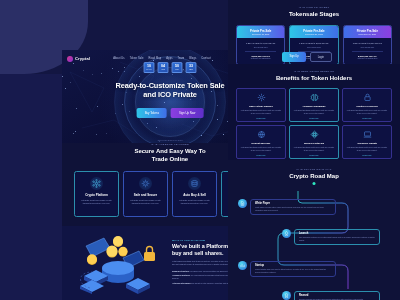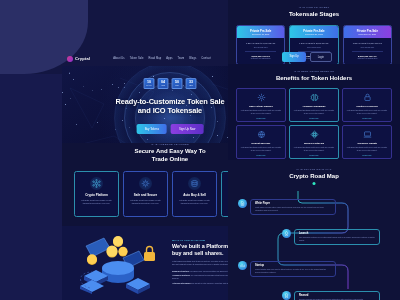--- a/index.html
+++ b/index.html
@@ -29,21 +29,21 @@
   .backdrop-right-upper{
     position:absolute; right:0; top:0; width:18px; height:14px;
     background:#171a4d;
   }
 
   
   .panel{ position:absolute; background:#0d1033; }
 
   
   .hero{
-    left:62px; top:66px; width:216px; height:93px;
+    left:62px; top:50px; width:216px; height:93px;
     background:
       radial-gradient(circle at 52% 52%, rgba(46,92,190,.42) 0%, rgba(22,36,96,.22) 34%, rgba(9,12,48,0) 62%),
       linear-gradient(150deg,#101545 0%,#0b0e36 55%,#0a0d30 100%);
     overflow:hidden;
   }
   .hero-ring{
     position:absolute; left:50%; top:56%; transform:translate(-50%,-50%);
     width:92px; height:92px; border-radius:50%;
     border:1px solid rgba(96,150,235,.30);
     box-shadow:0 0 18px rgba(70,130,230,.22) inset;
@@ -339,21 +339,21 @@
       <div class="cd-lab">MIN</div>
     </div>
     <div class="cd-box">
       <div class="cd-num">33</div>
       <div class="cd-lab">SEC</div>
     </div>
   </div>
 
   <div class="hero-title">
     <div>Ready-to-Customize Token Sale</div>
-    <div>and ICO Tokensale</div>
+    <div>and ICO Private</div>
   </div>
 
   <div class="hero-cta">
     <div class="cta cta-a">Buy Tokens</div>
     <div class="cta cta-b">Sign Up Now</div>
   </div>
 
   <div class="hero-foot">Token Sale Ends In 10 Days</div>
 </div>
 

